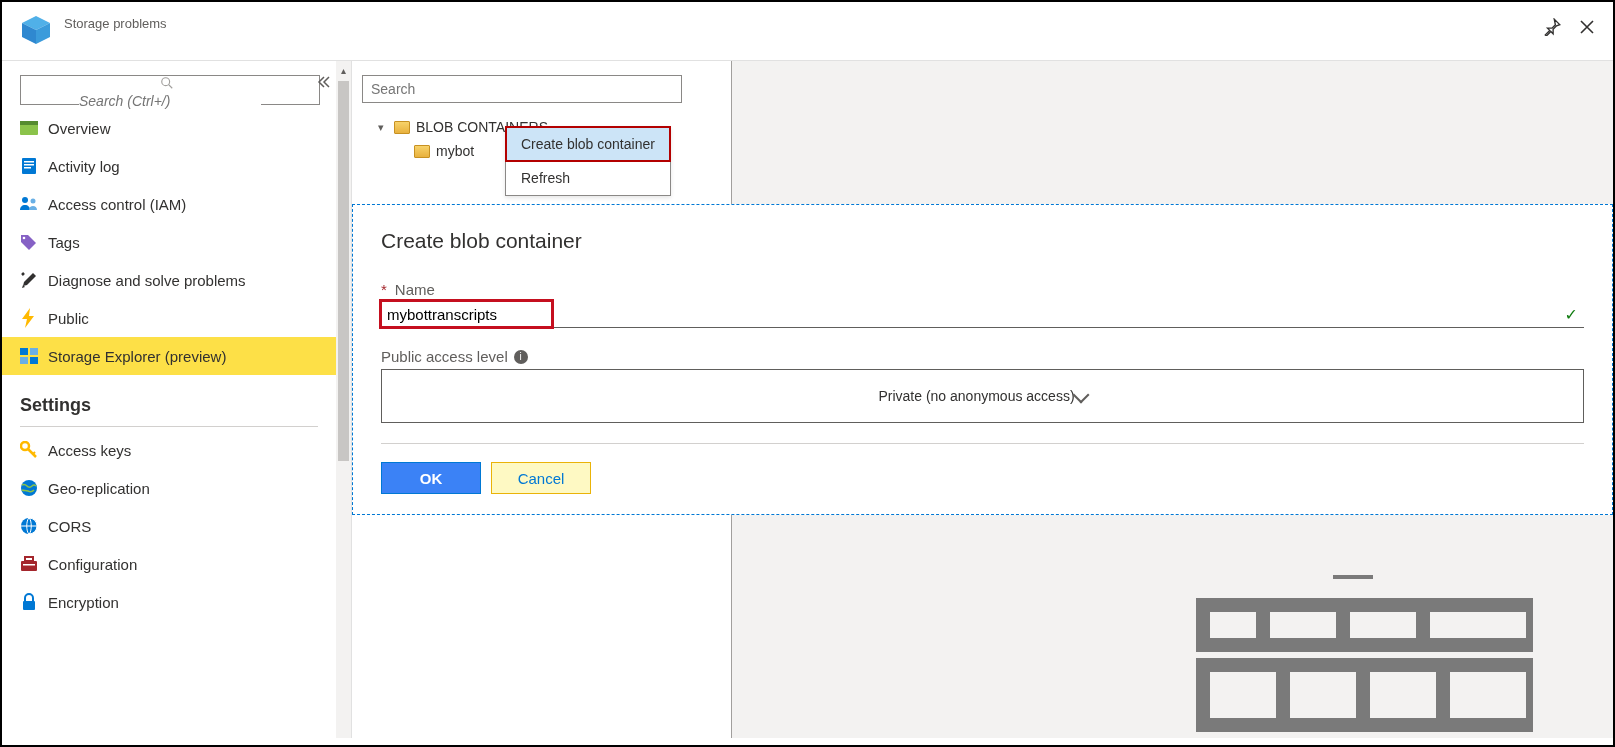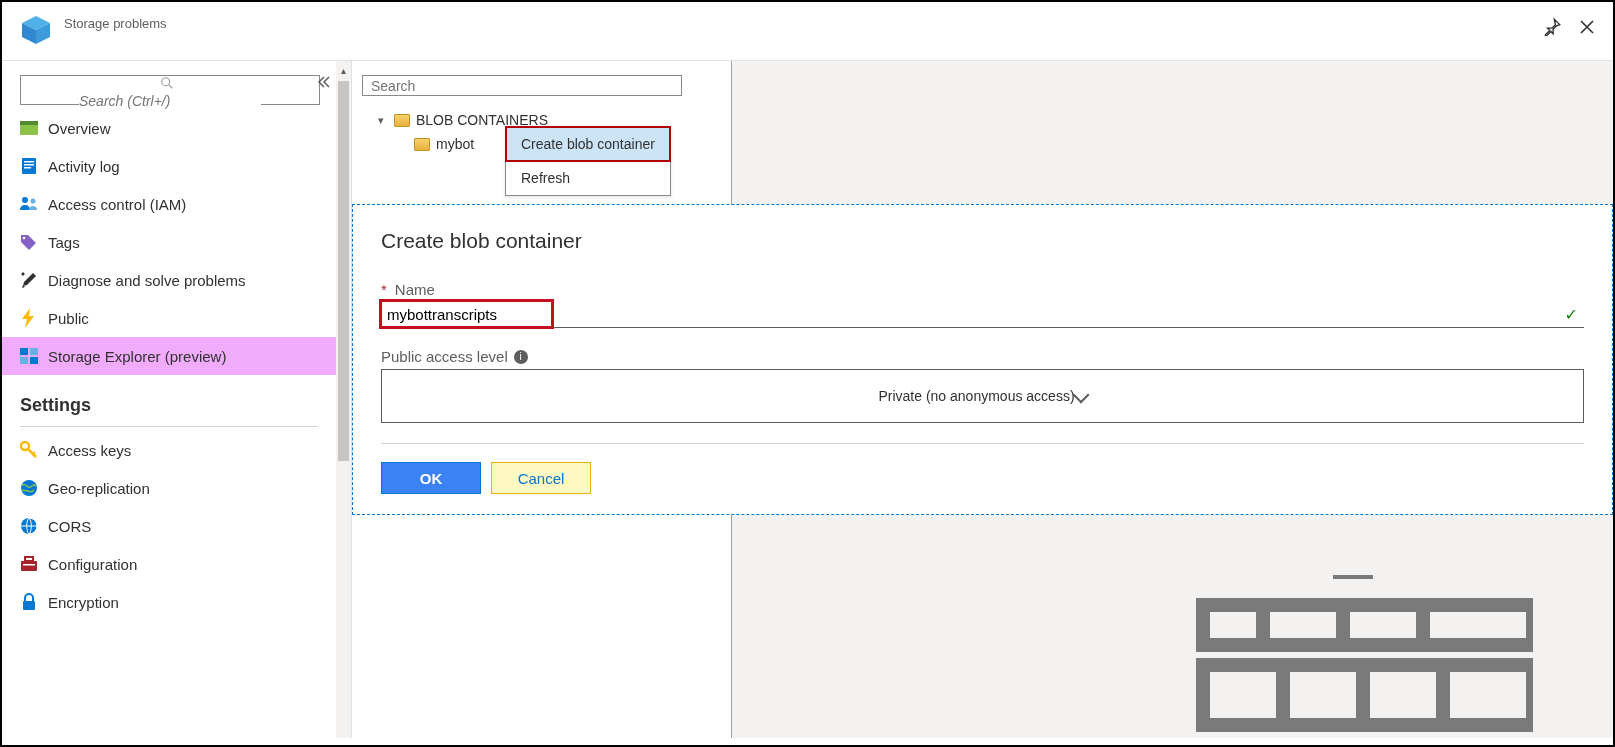--- a/index.html
+++ b/index.html
@@ -18,28 +18,28 @@
     .sidebar-inner { flex: 1; padding: 14px 0 0 0; overflow-y: auto; }
     .sidebar-scrollbar { width: 15px; background: #f3f2f1; position: relative; }
     .sidebar-scrollbar-thumb { position: absolute; top: 20px; left: 2px; right: 2px; height: 380px; background: #c8c6c4; }
     .sidebar-scrollbar-arrow { position: absolute; left: 0; right: 0; height: 18px; display: flex; align-items: center; justify-content: center; color: #605e5c; font-size: 10px; }
     .sidebar-scrollbar-arrow.up { top: 0; }
     .collapse-btn { position: absolute; top: 14px; right: 20px; font-size: 14px; color: #605e5c; cursor: pointer; }
     .search-box { margin: 0 18px 4px 18px; border: 1px solid #8a8886; height: 30px; display: flex; align-items: center; padding: 0 8px; width: 300px; flex-direction: column; }
     .search-box input { border: none; outline: none; flex: 1; font-size: 14px; font-style: italic; color: #605e5c; }
     .search-box .mag { color: #a19f9d; margin-right: 6px; }
     .nav-item { display: flex; align-items: center; padding: 10px 18px; gap: 10px; cursor: pointer; font-size: 15px; }
-    .nav-item.selected { background: #f0abfc; }
+    .nav-item.selected { background: #fde047; }
     .nav-item .icon { width: 18px; height: 18px; display: flex; align-items: center; justify-content: center; flex-shrink: 0; }
     .section-header { font-weight: 600; font-size: 18px; padding: 20px 18px 6px 18px; }
     .section-divider { border: none; border-top: 1px solid #d2d0ce; margin: 4px 18px; }
     
     .main { flex: 1; display: flex; position: relative; }
     .tree-panel { width: 380px; border-right: 1px solid #a19f9d; padding: 14px 10px 0 10px; position: relative; }
-    .tree-search { border: 1px solid #8a8886; height: 21px; padding: 0 8px; display: flex; align-items: center; margin-bottom: 12px; width: 320px; }
+    .tree-search { border: 1px solid #8a8886; height: 28px; padding: 0 8px; display: flex; align-items: center; margin-bottom: 12px; width: 320px; }
     .tree-search input { border: none; outline: none; flex: 1; font-size: 14px; color: #a19f9d; }
     .tree { padding-left: 16px; }
     .tree-node { display: flex; align-items: center; gap: 6px; padding: 4px 0; font-size: 14px; }
     .tree-caret { font-size: 11px; color: #605e5c; width: 10px; }
     .tree-folder-icon { width: 16px; height: 13px; background: linear-gradient(#f7d26a, #e8b13e); border: 1px solid #c79122; border-radius: 1px; }
     .tree-label { font-size: 14px; }
     .tree-children { padding-left: 36px; }
     
     .context-menu { position: absolute; top: 65px; left: 153px; background: #fff; border: 1px solid #8a8886; box-shadow: 0 2px 4px rgba(0,0,0,0.1); z-index: 10; }
     .context-item { padding: 8px 14px; font-size: 14px; cursor: pointer; }

